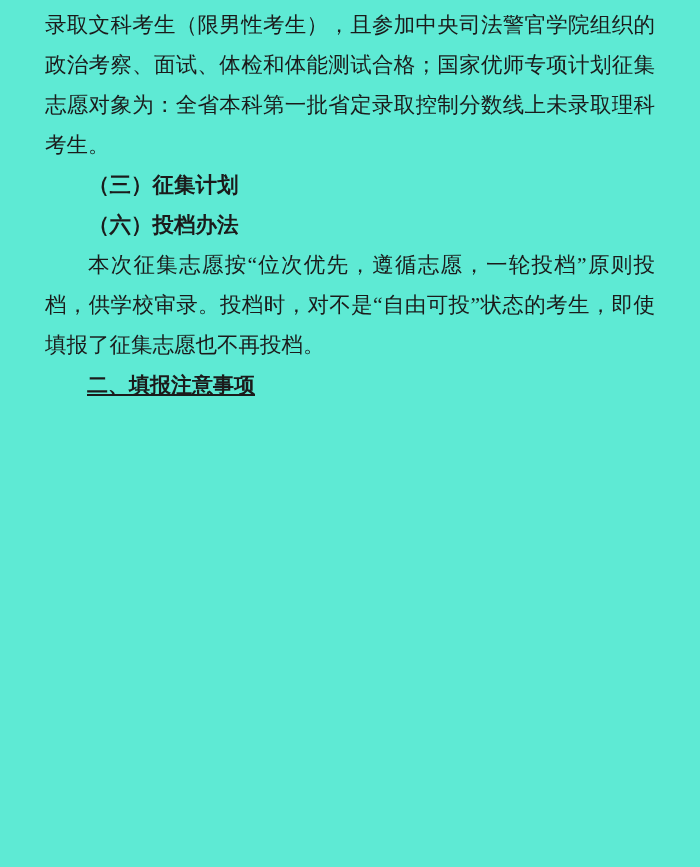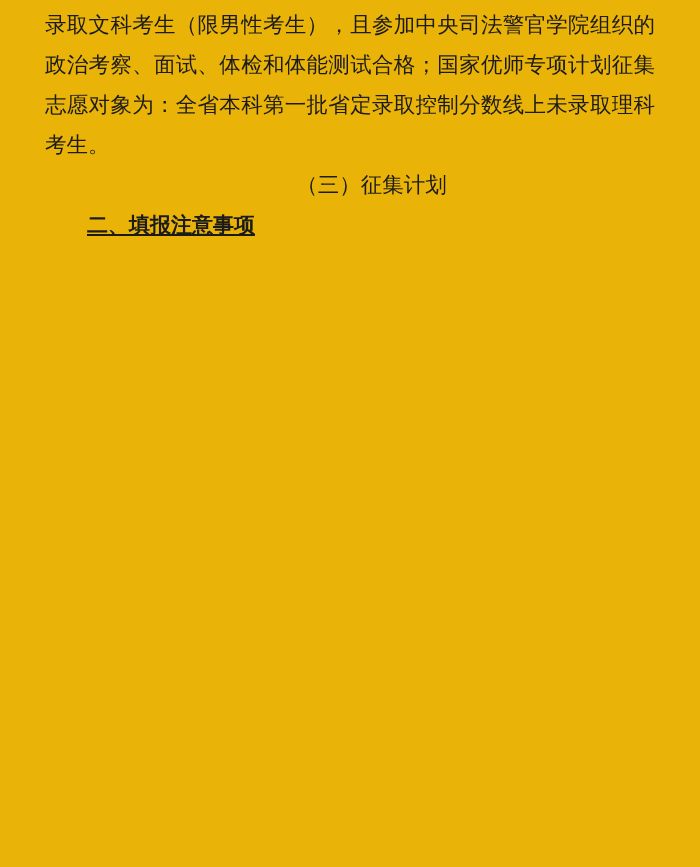--- a/index.html
+++ b/index.html
@@ -1,42 +1,42 @@
 <!DOCTYPE html>
 <html><head>
 <meta charset="utf-8">
 <style>
   * { margin: 0; padding: 0; box-sizing: border-box; }
   html, body { background: #ffffff; }
   .page {
     position: relative;
     width: 700px;
     height: 867px;
-    background: #eab308;
+    background: #5eead4;
     color: #1b1b1b;
     padding: 5px 45px 0 45px;
     overflow: hidden;
   }
   .para, .heading-kai, .heading-hei {
     font-size: 21.5px;
     line-height: 40px;
   }
   .para {
     font-family: "Liberation Serif", "DejaVu Serif", serif;
     text-align: justify;
     text-indent: 2em;
   }
   .para.continuation {
     text-indent: 0;
   }
   .heading-kai {
     font-family: "Liberation Serif", "DejaVu Serif", serif;
-    font-weight: normal;
+    font-weight: bold;
     text-indent: 2em;
-    text-align: center;
+    text-align: left;
   }
   .heading-hei {
     font-family: "Liberation Sans", "DejaVu Sans", sans-serif;
     font-weight: bold;
     text-indent: 2em;
     text-align: left;
     font-size: 21px;
     text-decoration: underline;
   }
 </style>
@@ -46,17 +46,19 @@
 <div class="page">
   <p class="para continuation">录取文科考生（限男性考生），且参加中央司法警官学院组织的政治考察、面试、体检和体能测试合格；国家优师专项计划征集志愿对象为：全省本科第一批省定录取控制分数线上未录取理科考生。</p>
 
   <p class="heading-kai">（三）征集计划</p>
 
 
 
 
 
 
+  <p class="heading-kai">（六）投档办法</p>
 
+  <p class="para">本次征集志愿按“位次优先，遵循志愿，一轮投档”原则投档，供学校审录。投档时，对不是“自由可投”状态的考生，即使填报了征集志愿也不再投档。</p>
 
   <p class="heading-hei">二、填报注意事项</p>
 
 </div>
 
 </body></html>

